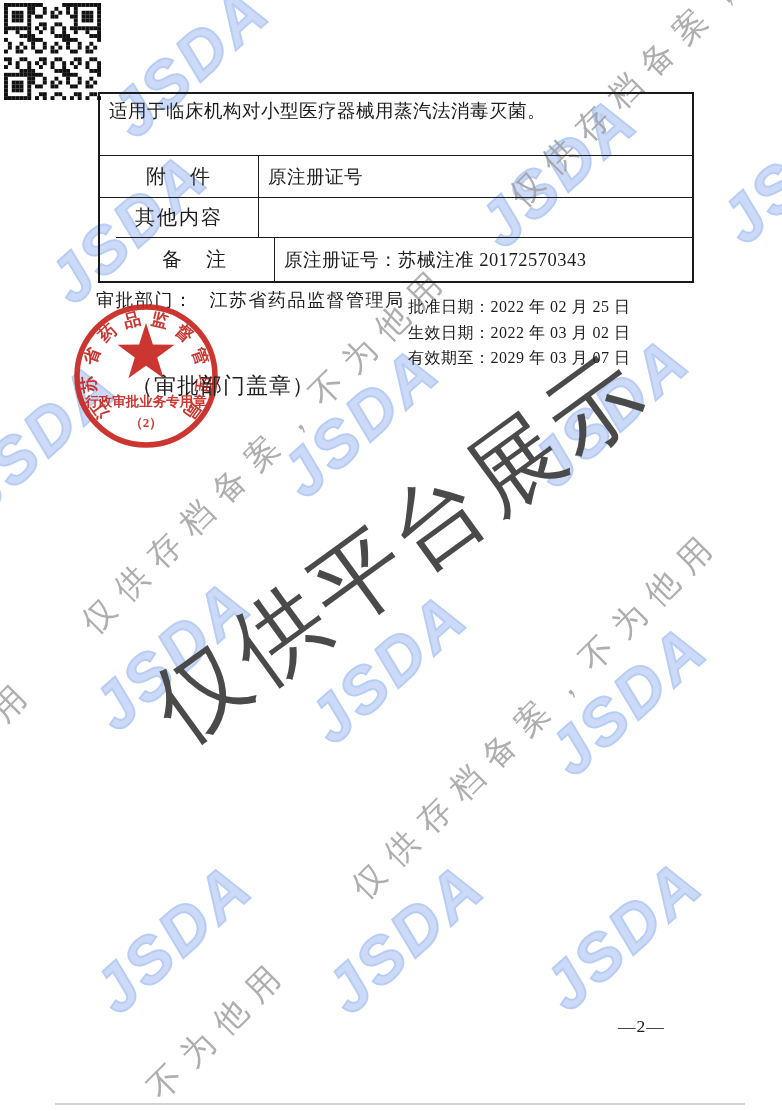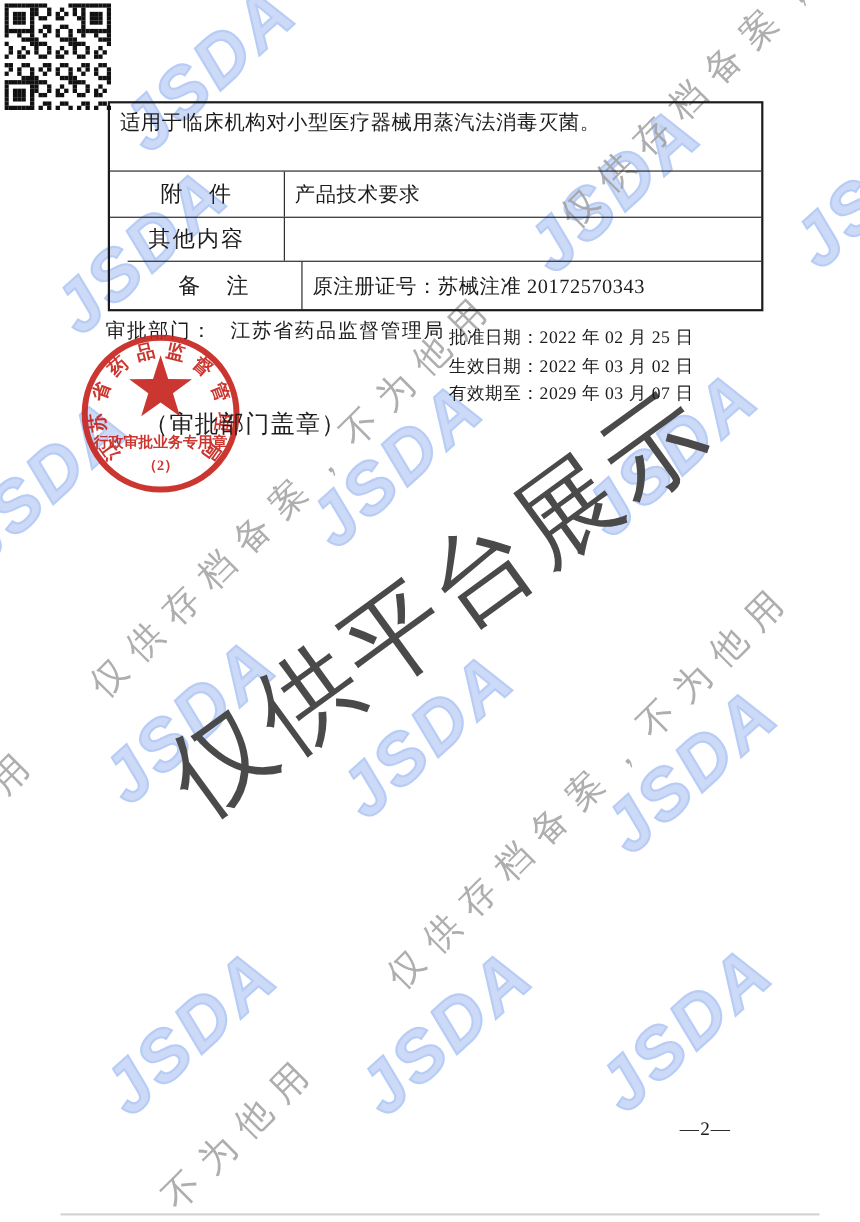--- a/index.html
+++ b/index.html
@@ -370,21 +370,21 @@
       <rect x="81.48" y="93.12" width="3.93" height="3.93" fill="#111"></rect>
       <rect x="93.12" y="93.12" width="3.93" height="3.93" fill="#111"></rect>
     </svg>
 
   <div class="tbl">
     <div class="trow r1">
       <div class="cell-value">适用于临床机构对小型医疗器械用蒸汽法消毒灭菌。</div>
     </div>
     <div class="trow r2">
       <div class="cell-label">附　件</div>
-      <div class="cell-value">产品技术要求</div>
+      <div class="cell-value">原注册证号</div>
     </div>
     <div class="trow r3">
       <div class="cell-label">其他内容</div>
       <div class="cell-value"></div>
     </div>
     <div class="trow r4">
       <div class="cell-label">备　注</div>
       <div class="cell-value">原注册证号：苏械注准 20172570343</div>
     </div>
   </div>

